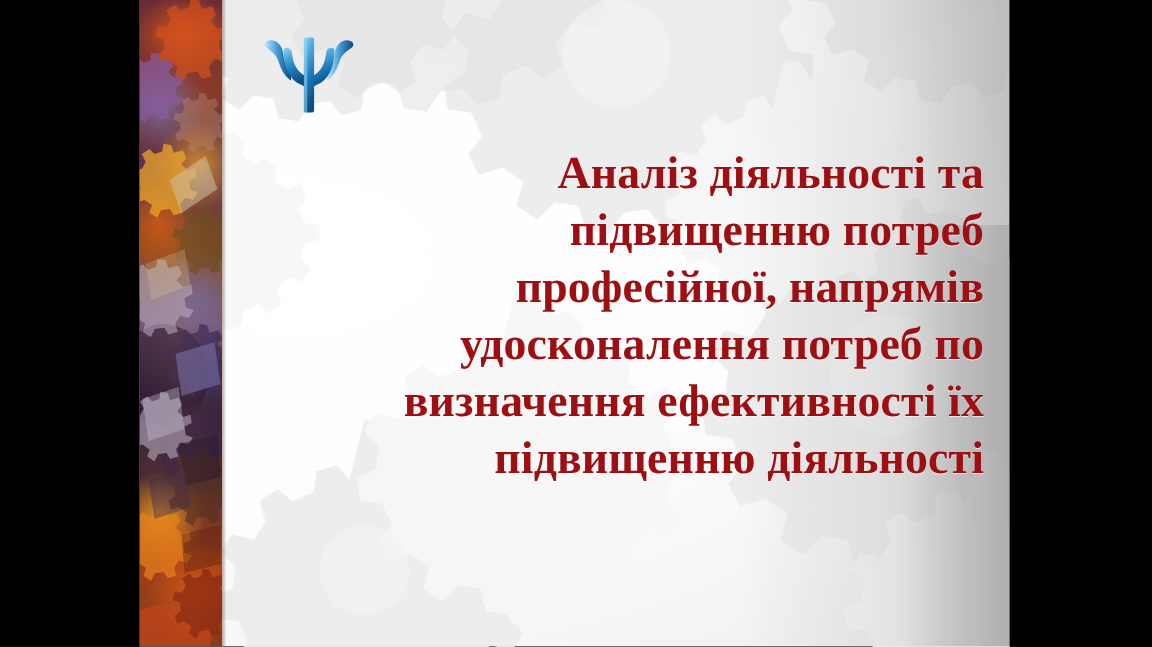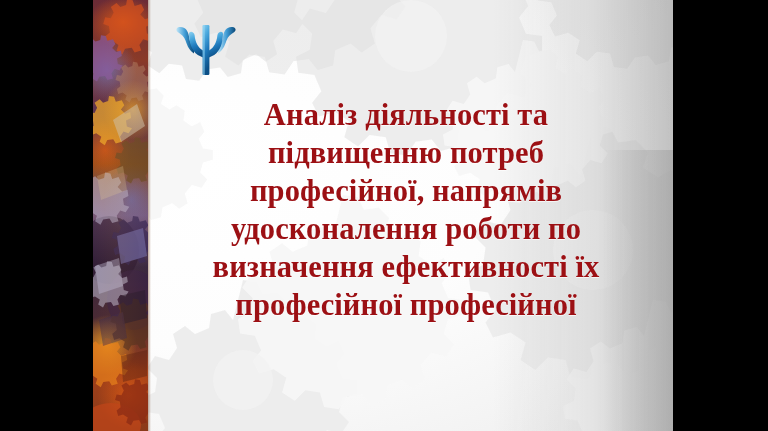--- a/index.html
+++ b/index.html
@@ -38,21 +38,21 @@
 
   
   .psi{position:absolute;left:80px;top:14px;width:66px;height:62px;z-index:20;}
 
   
   .title{position:absolute;left:63px;top:76px;width:500px;z-index:20;
          text-align:center;color:#9c1014;
          font-size:30.5px;line-height:38px;font-weight:bold;
          letter-spacing:.1px;
          text-shadow:0 1px 0 rgba(255,255,255,.65);}
-  .title .ln{display:block;white-space:nowrap;}
+  .title .ln{display:block;white-space:nowrap;text-align:right;}
 </style>
 </head>
 <body>
 
 <div id="slide">
 
   <div id="canvas">
 
     <div class="paper"></div>
 
@@ -239,23 +239,23 @@
 
         <rect x="29.6" y="11" width="6.8" height="50" rx="1.2" fill="url(#psiG)"></rect>
         <rect x="29.6" y="11" width="2.2" height="50" fill="#9ad8f4" opacity=".55"></rect>
       </svg>
     </div>
 
     <h1 class="title">
       <span class="ln">Аналіз діяльності та</span>
       <span class="ln">підвищенню потреб</span>
       <span class="ln">професійної, напрямів</span>
-      <span class="ln">удосконалення роботи по</span>
+      <span class="ln">удосконалення потреб по</span>
       <span class="ln">визначення ефективності їх</span>
-      <span class="ln">професійної професійної</span>
+      <span class="ln">підвищенню діяльності</span>
     </h1>
 
   </div>
 
   <div class="bar-left"></div>
   <div class="bar-right"></div>
 
 </div>
 
 </body></html>

